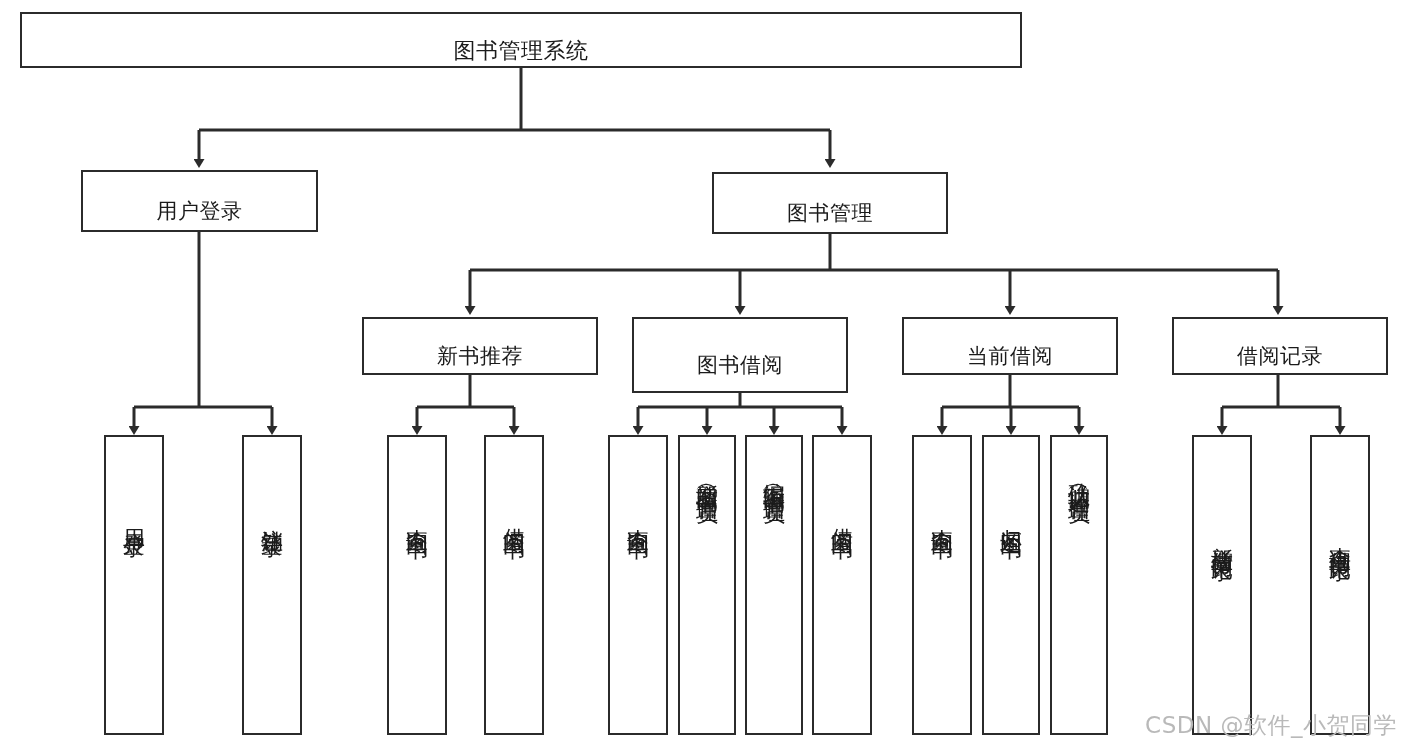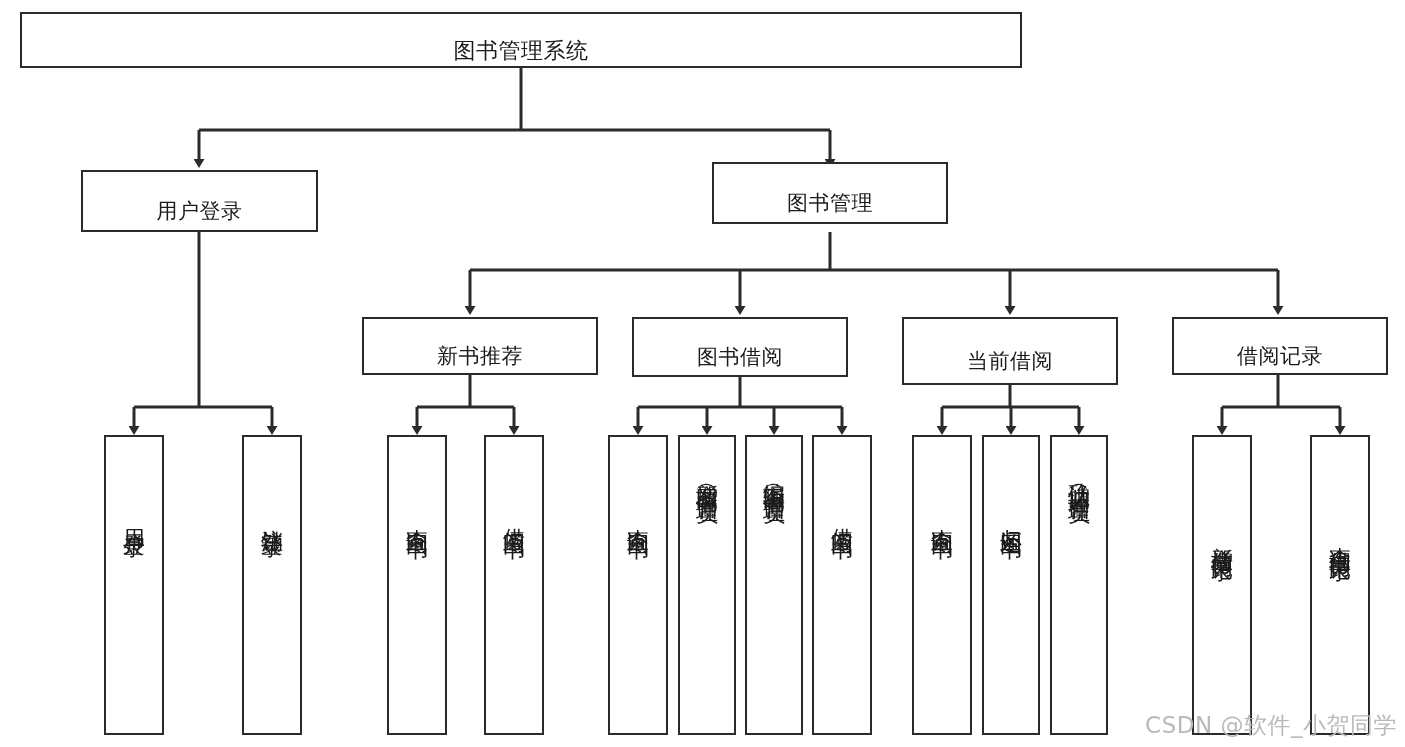--- a/index.html
+++ b/index.html
@@ -138,33 +138,33 @@
   </svg>
 
   <div class="node root horiz" style="left:20px; top:12px; width:1002px; height:56px;">
     <span class="label">图书管理系统</span>
   </div>
 
   <div class="node horiz" style="left:81px; top:170px; width:237px; height:62px;">
     <span class="label">用户登录</span>
   </div>
 
-  <div class="node horiz" style="left:712px; top:162px; width:236px; height:62px;">
+  <div class="node horiz" style="left:712px; top:172px; width:236px; height:62px;">
     <span class="label">图书管理</span>
   </div>
 
   <div class="node horiz" style="left:362px; top:317px; width:236px; height:58px;">
     <span class="label">新书推荐</span>
   </div>
 
-  <div class="node horiz" style="left:632px; top:317px; width:216px; height:60px;">
+  <div class="node horiz" style="left:632px; top:317px; width:216px; height:76px;">
     <span class="label">图书借阅</span>
   </div>
 
-  <div class="node horiz" style="left:902px; top:317px; width:216px; height:68px;">
+  <div class="node horiz" style="left:902px; top:317px; width:216px; height:58px;">
     <span class="label">当前借阅</span>
   </div>
 
   <div class="node horiz" style="left:1172px; top:317px; width:216px; height:58px;">
     <span class="label">借阅记录</span>
   </div>
 
   <div class="node vert mid" style="left:104px; top:435px; width:60px; height:300px;">
     <span class="label">用户登录</span>
   </div>

